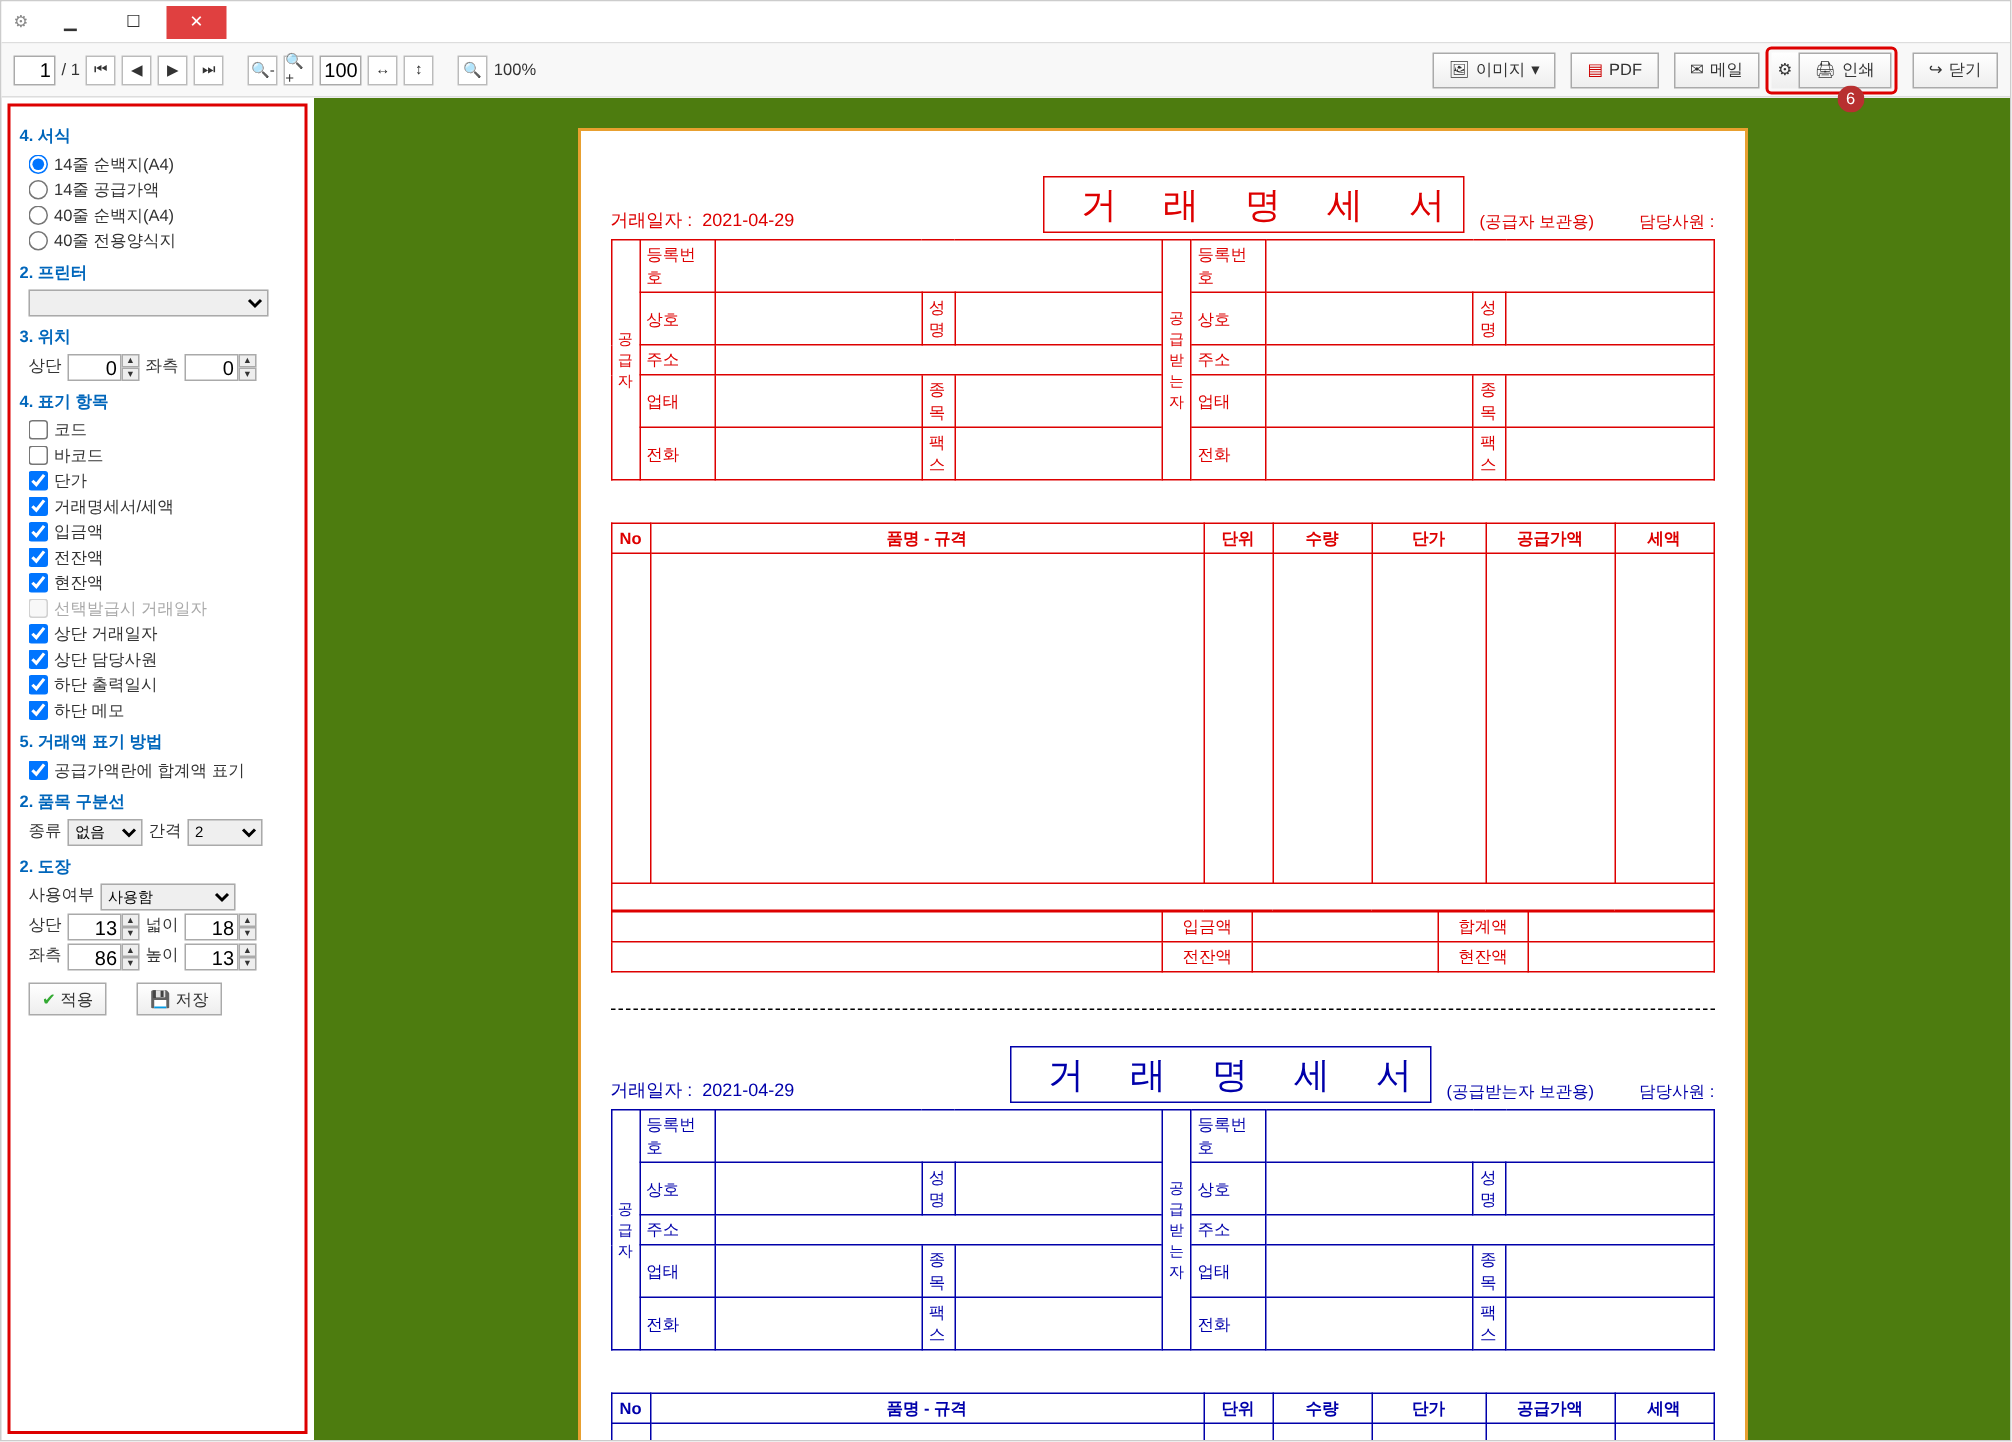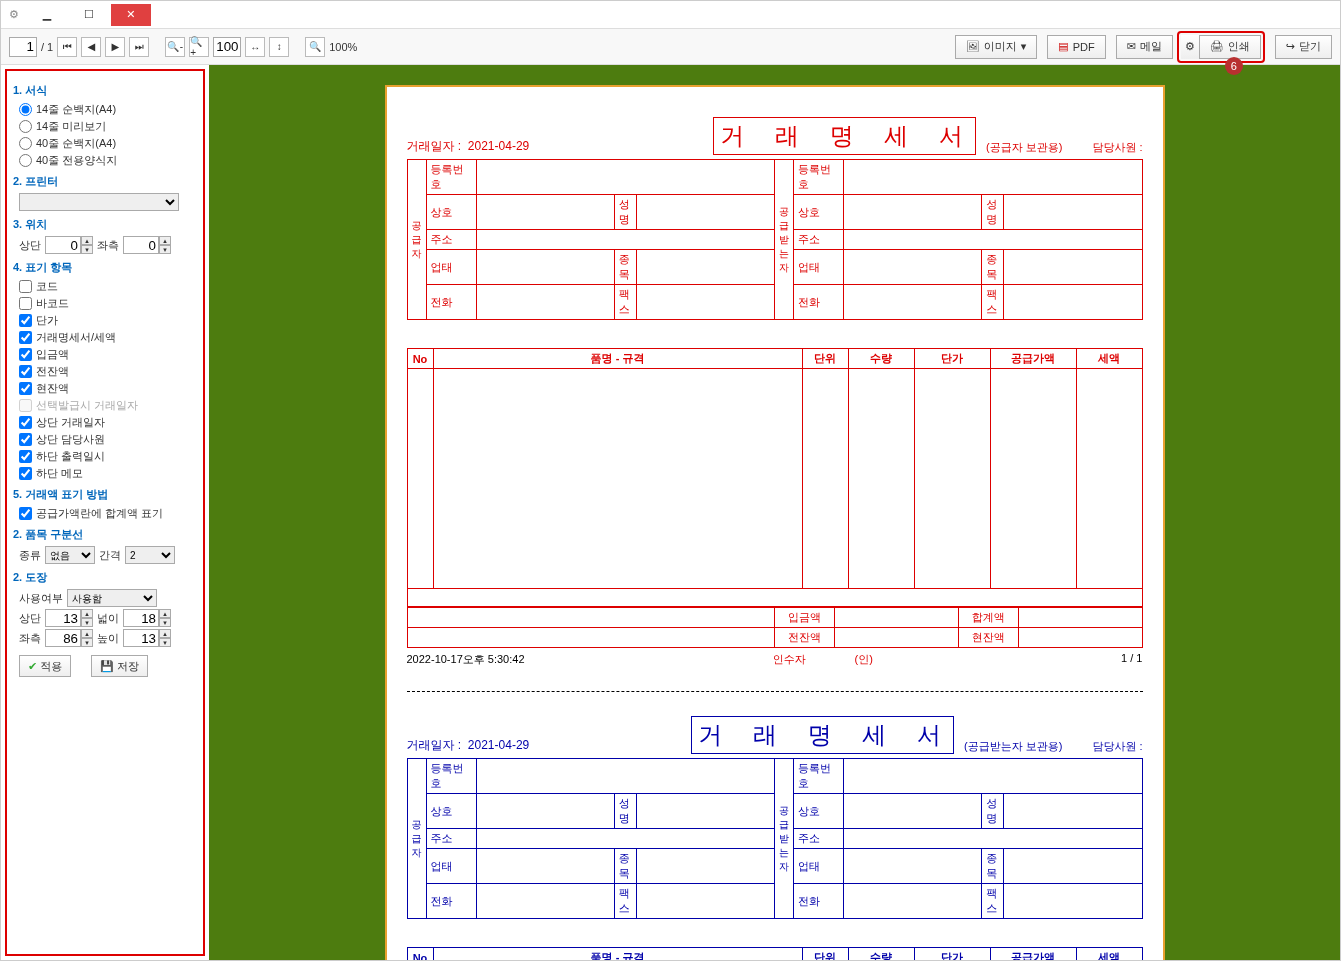--- a/index.html
+++ b/index.html
@@ -17,25 +17,25 @@
 .toolbar .spacer { flex: 1; }
 .toolbar .rbtn { height: 24px; padding: 0 10px; border: 1px solid #aaa; background: linear-gradient(#fff,#eee); display: flex; align-items: center; gap: 4px; margin-left: 6px; }
 .toolbar .print-group { border: 2px solid #d00; border-radius: 4px; display: flex; align-items: center; padding: 2px; position: relative; }
 .toolbar .badge { position: absolute; bottom: -14px; right: 20px; width: 18px; height: 18px; border-radius: 50%; background: #b83030; color: #fff; display: flex; align-items: center; justify-content: center; font-size: 11px; }
 .main { flex: 1; display: flex; overflow: hidden; }
 .sidebar { width: 200px; border: 2px solid #d00; margin: 4px; padding: 6px; overflow-y: auto; font-size: 11px; }
 .sidebar .sh { color: #06b; font-weight: bold; margin: 6px 0 4px; }
 .sidebar label { display: flex; align-items: center; gap: 4px; margin: 2px 0 2px 6px; color: #333; }
 .sidebar label.disabled { color: #aaa; }
 .sidebar select, .sidebar input[type=number], .sidebar input[type=text].sm { width: 50px; height: 18px; border: 1px solid #aaa; font-size: 10px; }
-.sidebar .row { display: flex; align-items: center; gap: 4px; margin: 2px 0 2px 6px; }
+.sidebar .row { display: flex; align-items: flex-start; gap: 4px; margin: 2px 0 2px 6px; }
 .sidebar .btn { height: 22px; padding: 0 8px; border: 1px solid #aaa; background: linear-gradient(#fff,#eee); display: flex; align-items: center; gap: 3px; }
 .preview { flex: 1; background: #4d7c0f; overflow: auto; padding: 20px; }
 .page { width: 780px; background: #fff; margin: 0 auto 10px; padding: 30px 20px; border: 2px solid #e8a030; }
-.doc-title { font-size: 24px; letter-spacing: 12px; border: 1px solid; padding: 2px 0 2px 6px; display: inline-block; }
+.doc-title { font-size: 24px; letter-spacing: 12px; border: 1px solid; padding: 2px 0 2px 24px; display: inline-block; }
 .doc-header { display: flex; align-items: flex-end; gap: 10px; margin-bottom: 4px; }
 .doc-header .left { flex: 1; }
 .doc-header .date { font-size: 12px; }
 .doc-header .kind { font-size: 11px; }
 .doc-header .staff { font-size: 11px; margin-left: 20px; }
 .info-table { width: 100%; border-collapse: collapse; margin-top: 2px; }
 .info-table td { border: 1px solid; padding: 2px 4px; font-size: 11px; height: 20px; }
 .info-table .vh { width: 18px; text-align: center; font-size: 10px; }
 .items-table { width: 100%; border-collapse: collapse; margin-top: 28px; }
 .items-table th, .items-table td { border: 1px solid; padding: 2px; font-size: 11px; height: 18px; text-align:center; }
@@ -108,28 +108,28 @@
     </div>
     <div class="rbtn">
         <span>↪</span>
         <span>닫기</span>
       </div>
   </div>
 
   <div class="main">
 
     <div class="sidebar">
-      <div class="sh">1. 서식</div>
+      <div class="sh">4. 서식</div>
       <label>
           <input type="radio" name="fmt" checked="" style="">
           <span>14줄 순백지(A4)</span>
         </label>
       <label>
           <input type="radio" name="fmt" style="">
-          <span>14줄 미리보기</span>
+          <span>14줄 공급가액</span>
         </label>
       <label>
           <input type="radio" name="fmt" style="">
           <span>40줄 순백지(A4)</span>
         </label>
       <label>
           <input type="radio" name="fmt" style="">
           <span>40줄 전용양식지</span>
         </label>
 
@@ -369,25 +369,20 @@
                 </tr>
             <tr>
                   <td></td>
                   <td style="text-align:center">전잔액</td>
                   <td></td>
                   <td style="text-align:center">현잔액</td>
                   <td></td>
                 </tr>
           </tbody>
             </table>
-          <div class="footer-row" style="color:#000">
-            <span>2022-10-17오후 5:30:42</span>
-            <span style="color:#d00"><span>인수자</span>&nbsp;&nbsp;&nbsp;&nbsp;&nbsp;&nbsp;&nbsp;&nbsp;&nbsp;&nbsp;&nbsp;&nbsp;&nbsp;&nbsp;&nbsp;&nbsp;<span>(인)</span></span>
-            <span style="color:#000">1 / 1</span>
-          </div>
         </div>
         <hr class="dash">
 
         <div class="blue">
           <div class="doc-header">
             <div class="left"><span class="date"><span>거래일자 :</span>&nbsp;&nbsp;<span>2021-04-29</span></span></div>
             <div class="doc-title">거 래 명 세 서</div>
             <span class="kind">(공급받는자 보관용)</span>
             <span class="staff">담당사원 :</span>
           </div>

